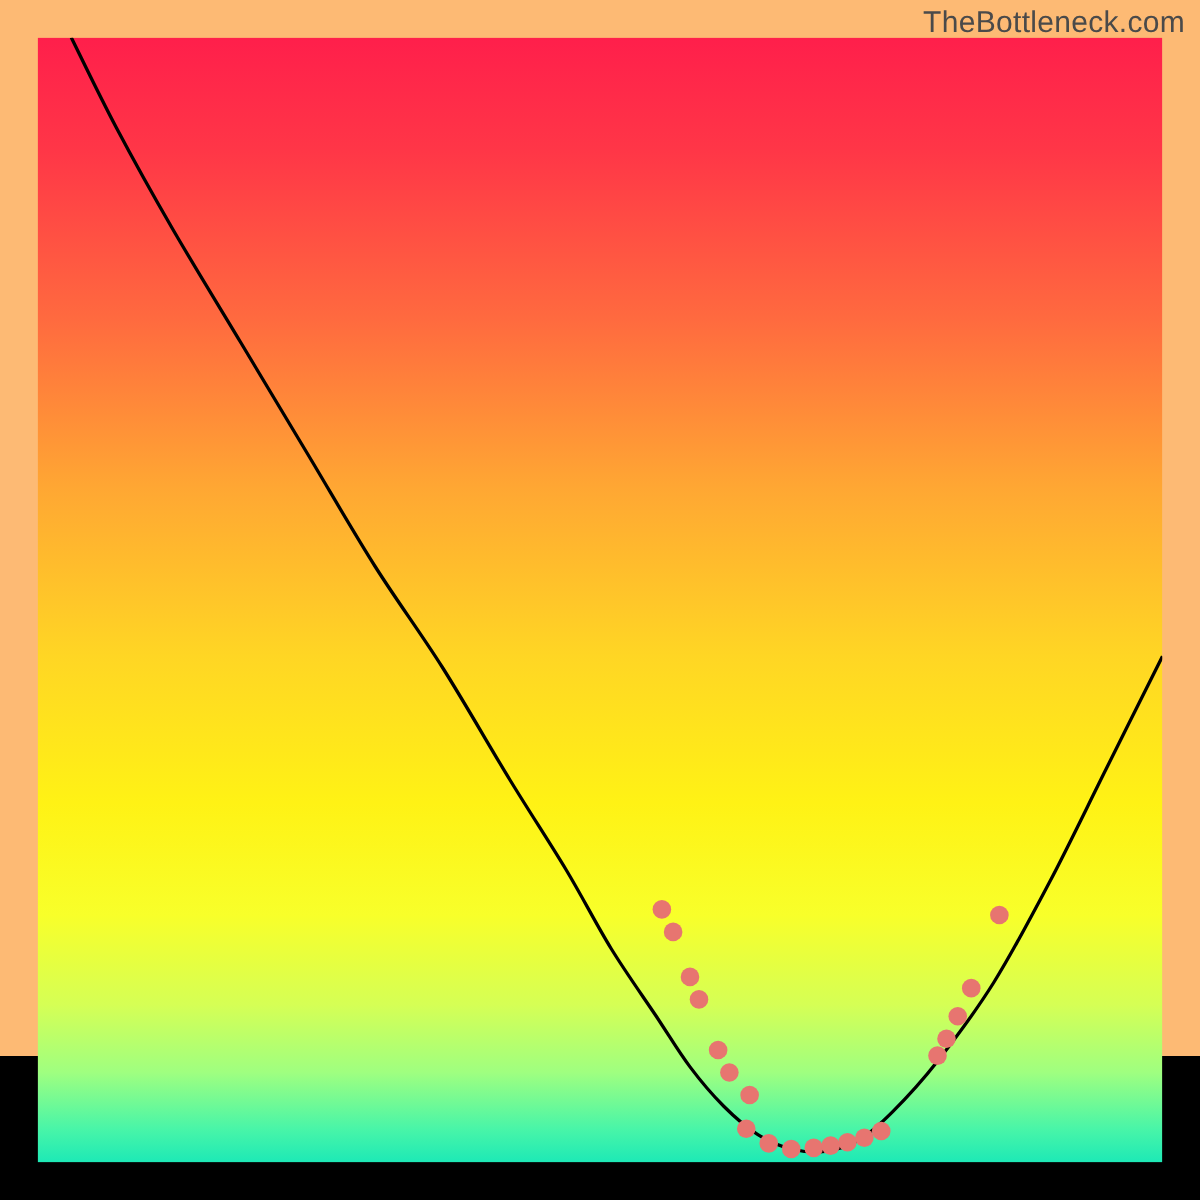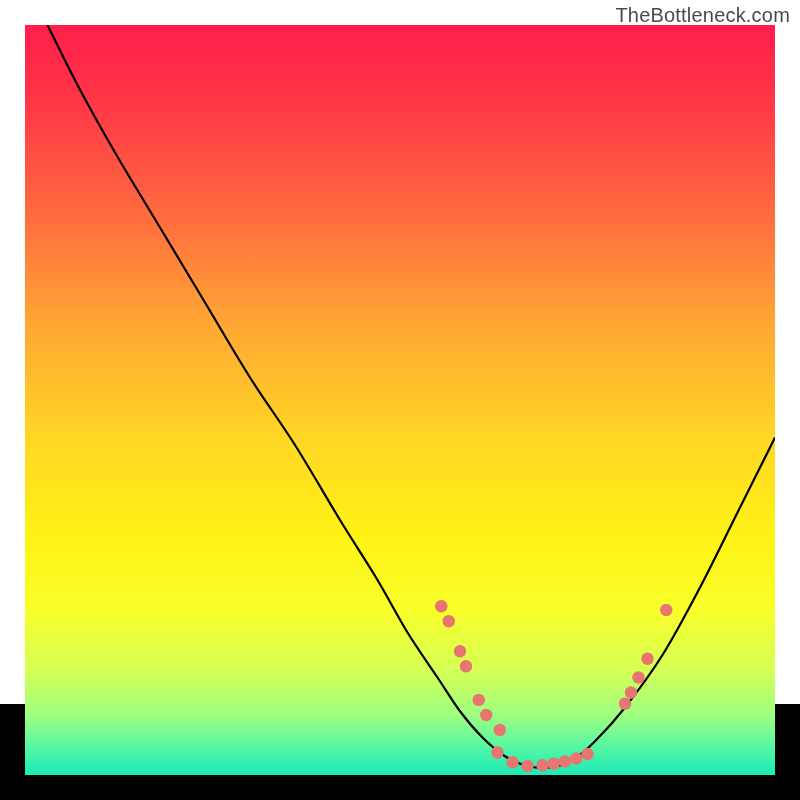--- a/index.html
+++ b/index.html
@@ -8,21 +8,21 @@
     width: 800px;
     height: 800px;
     background: #000;
     overflow: hidden;
     font-family: Arial, Helvetica, sans-serif;
   }
   .frame {
     position: relative;
     width: 800px;
     height: 704px;
-    background: #ffffff;
+    background: #fdba74;
   }
   .plot-area {
     position: absolute;
     left: 25px;
     top: 25px;
     width: 750px;
     height: 750px;
     overflow: hidden;
   }
   .gradient-bg {

